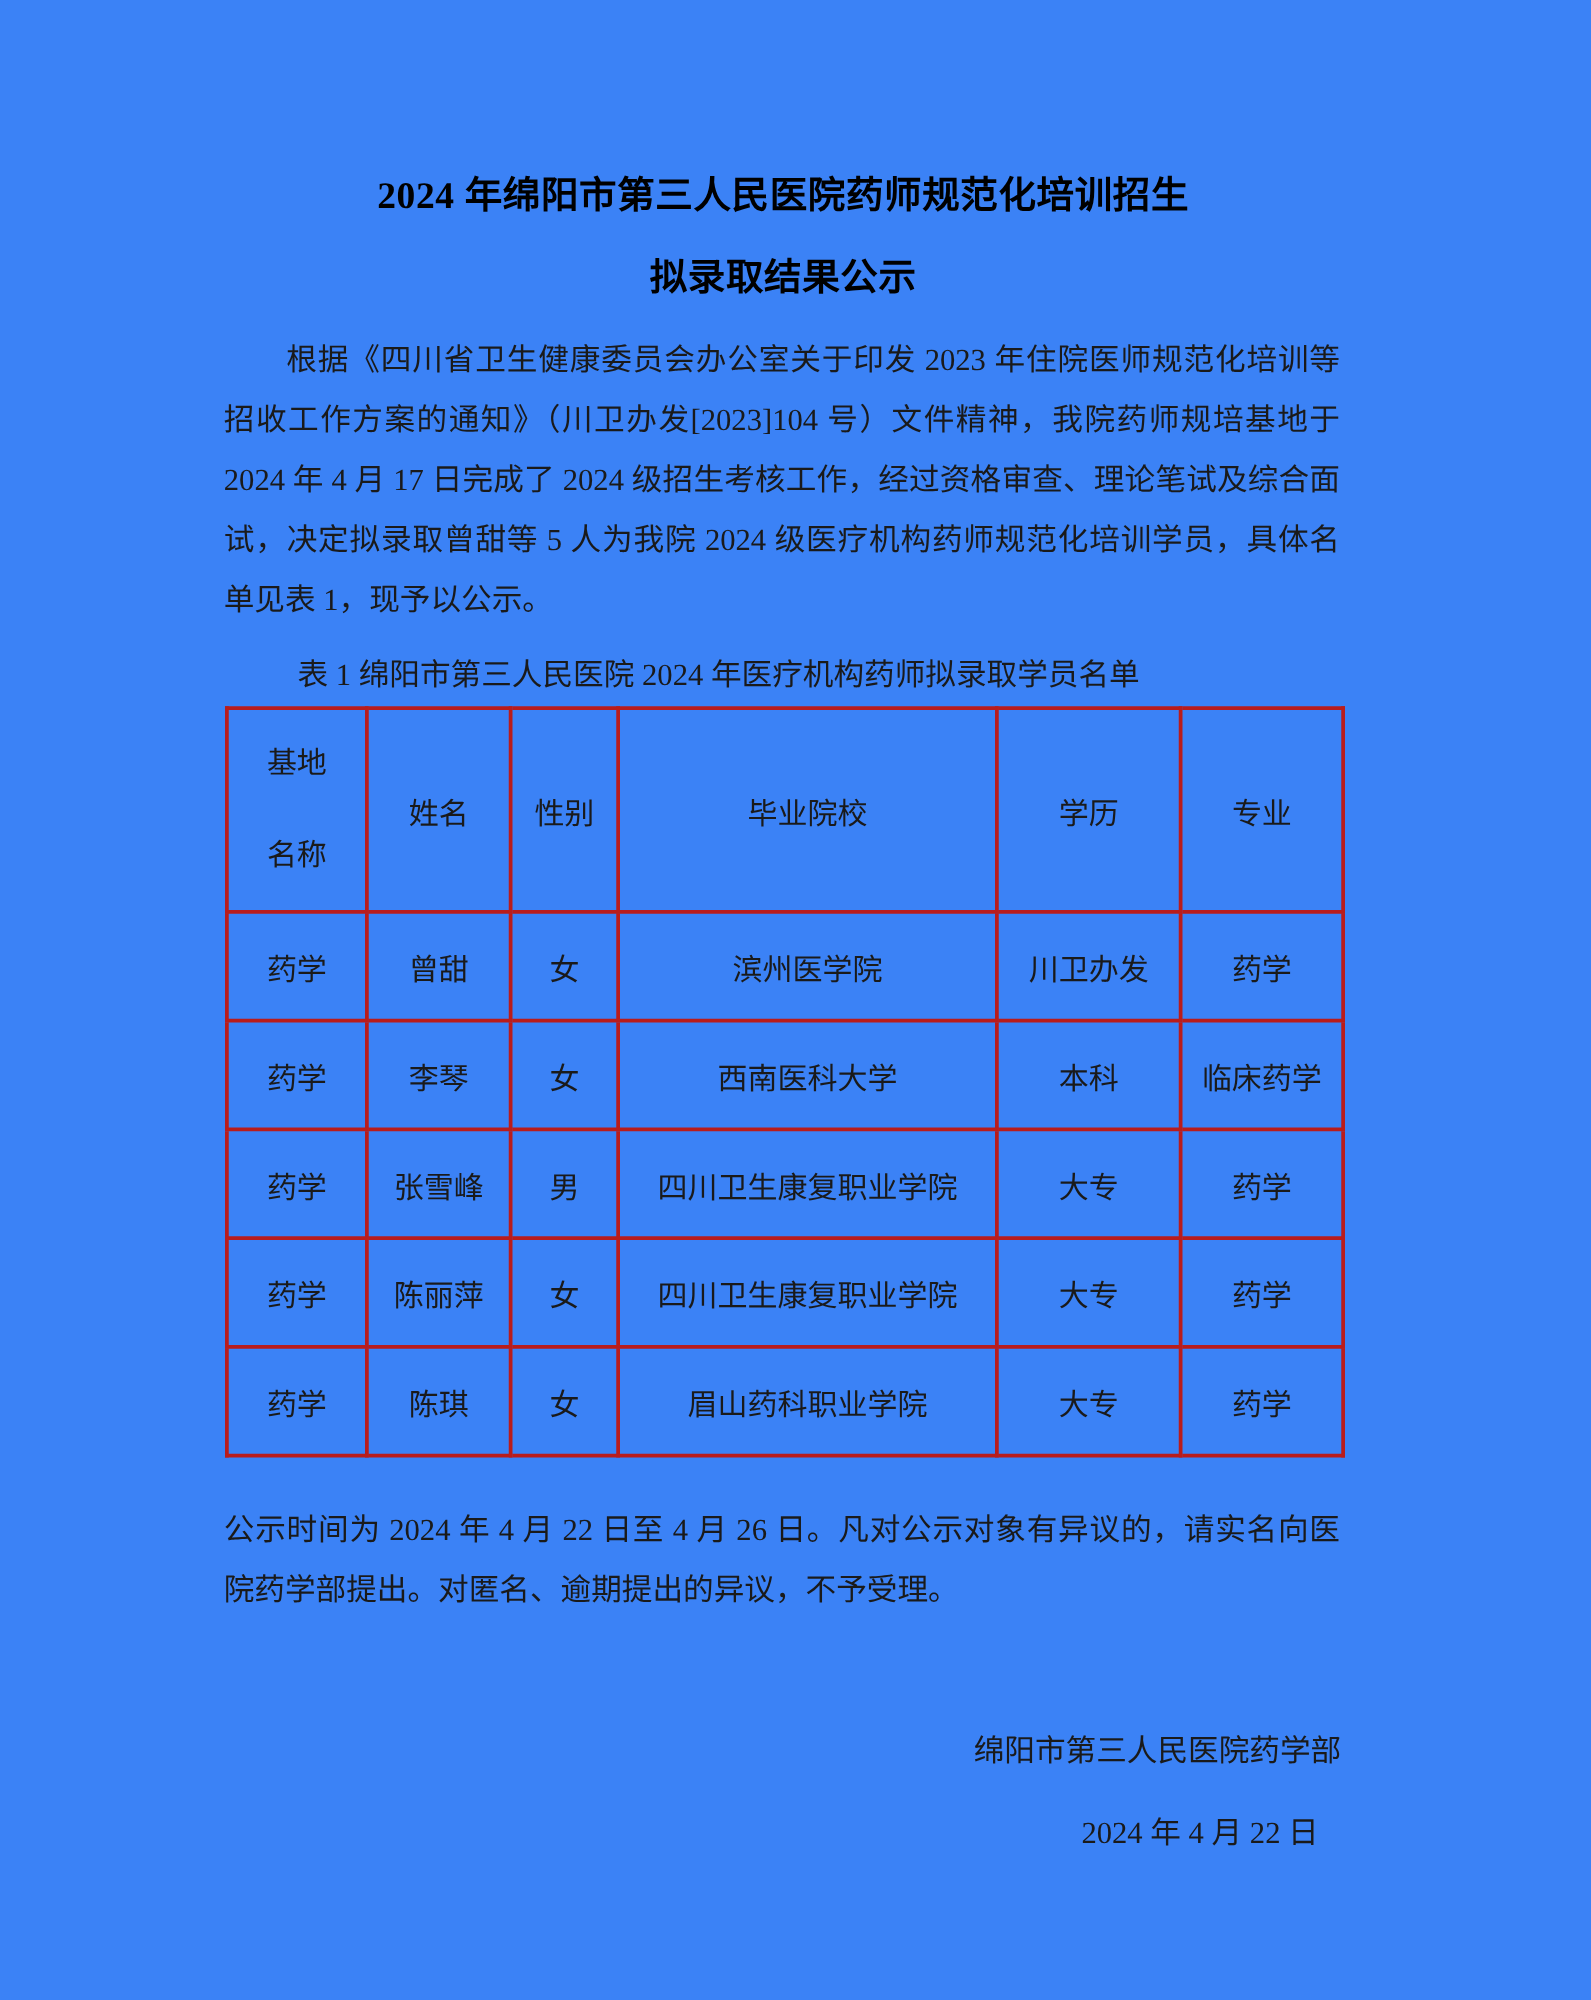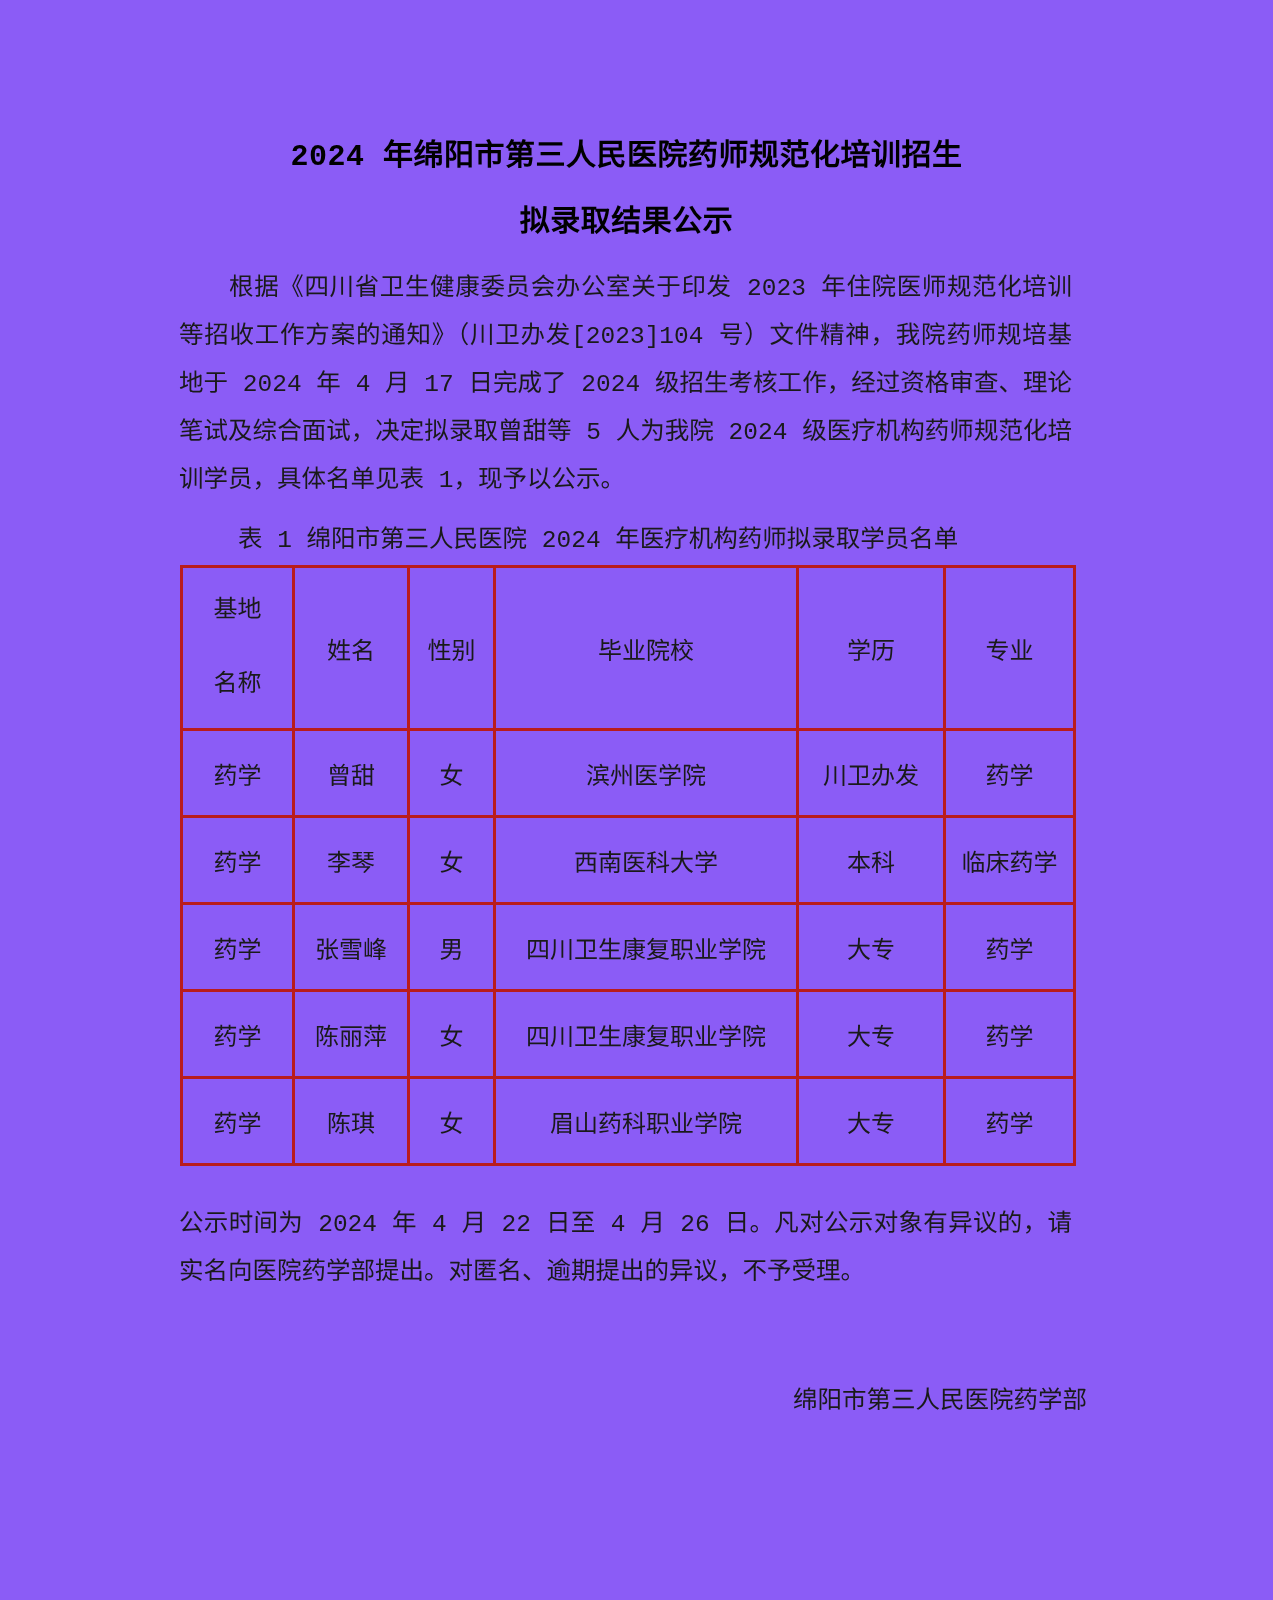--- a/index.html
+++ b/index.html
@@ -15,22 +15,21 @@
     color: #1a1a1a;
     position: relative;
     overflow: hidden;
   }
   .page {
     position: absolute;
     left: 0;
     top: 0;
     width: 1273px;
     height: 1600px;
-    background: #8b5cf6;
-    font-family: Liberation Mono, monospace;
+    background: #3b82f6;
   }
 
   
   .doc-title {
     position: absolute;
     left: 180px;
     top: 104px;
     width: 893px;
     text-align: center;
     font-size: 30px;
@@ -76,21 +75,21 @@
     position: absolute;
     left: 180px;
     top: 1278px;
     font-size: 24.5px;
     line-height: 40px;
     color: #1a1a1a;
     white-space: nowrap;
   }
   #signature-org {
     position: absolute;
-    left: 194px;
+    left: 180px;
     top: 1350px;
     width: 893px;
     text-align: right;
     font-size: 24.5px;
     line-height: 40px;
     color: #1a1a1a;
     margin-top: 32px;
   }
   #signature-date {
     position: absolute;
@@ -225,14 +224,15 @@
         <td>药学</td>
       </tr>
     </tbody>
   </table>
 
   <p class="body-para" id="notice-paragraph">公示时间为 2024 年 4 月 22 日至 4 月 26 日。凡对公示对象有异议的，请实名向医院药学部提出。对匿名、逾期提出的异议，不予受理。</p>
 
 
   <p id="signature-org">绵阳市第三人民医院药学部</p>
 
+  <p id="signature-date">2024 年 4 月 22 日</p>
 
 </div>
 
 </body></html>

